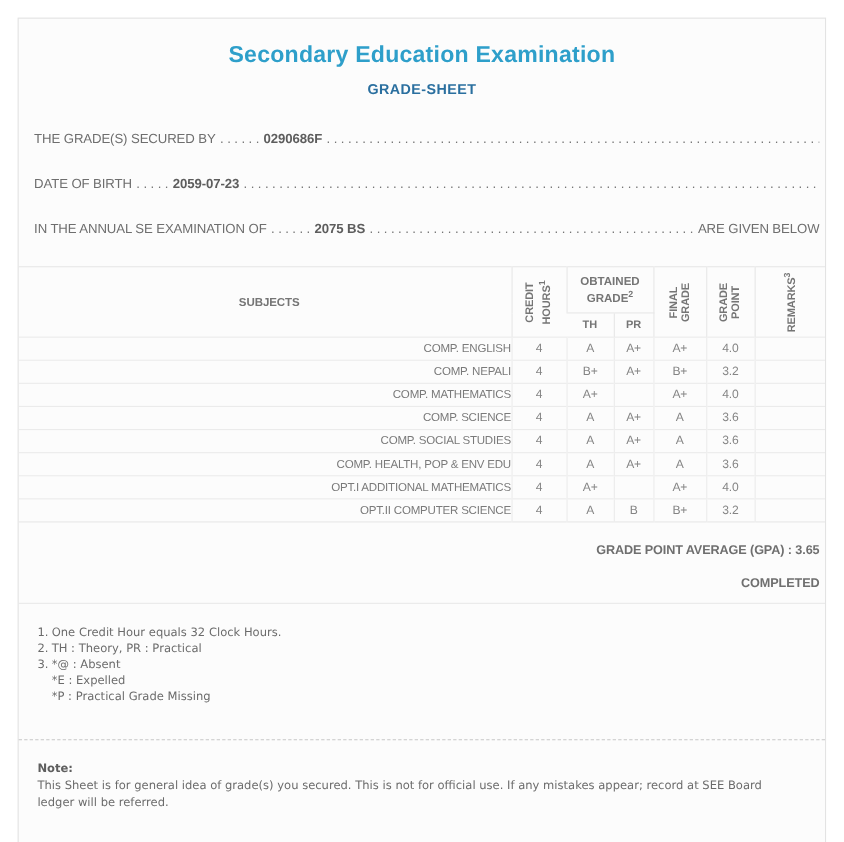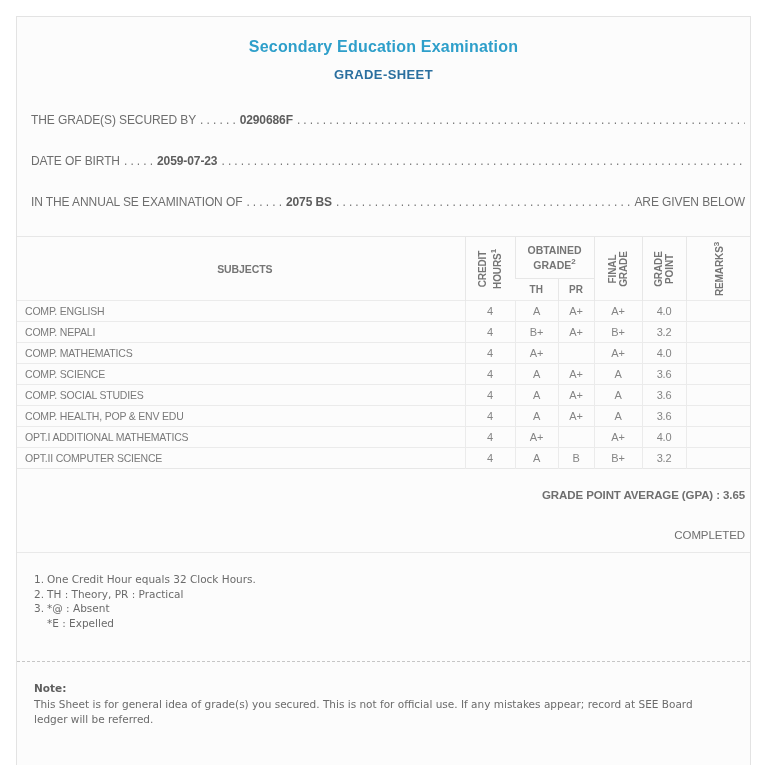--- a/index.html
+++ b/index.html
@@ -12,21 +12,21 @@
   .sheet {
     position: absolute;
     left: 16px; top: 16px;
     width: 735px; height: 780px;
     background: #fcfcfc;
     border: 1px solid #e3e3e3;
   }
   
   .sheet-header { text-align: center; padding-top: 21px; }
   .main-title {
-    font-size: 16px; font-weight: bold;
+    font-size: 21px; font-weight: bold;
     color: #2e9fca; letter-spacing: 0.2px;
   }
   .sub-title {
     margin-top: 11px;
     font-size: 13px; font-weight: bold;
     color: #2a6f9f; letter-spacing: 0.4px;
   }
   
   .info-block { margin-top: 31px; padding: 0 5px 0 14px; }
   .info-line {
@@ -85,33 +85,33 @@
   sup { font-size: 8px; }
   tbody td {
     height: 21px;
     border-top: 1px solid #ebebeb;
     border-left: 1px solid #ebebeb;
     text-align: center;
     font-size: 11px; letter-spacing: -0.2px;
   }
   tbody td:first-child { border-left: none; }
   tbody td.c-subject {
-    text-align: left; padding-left: 8px;
+    text-align: right; padding-left: 8px;
     font-size: 10.5px; color: #7a7a7a;
   }
   
   .summary { padding: 0 5px; text-align: right; }
   .gpa-line {
     margin-top: 20px;
     font-size: 11.5px; font-weight: bold; color: #6f6f6f;
     letter-spacing: -0.1px;
   }
   .completed-line {
-    margin-top: 28px;
-    font-size: 11.5px; font-weight: normal; color: #6f6f6f;
+    margin-top: 18px;
+    font-size: 11.5px; font-weight: bold; color: #6f6f6f;
     letter-spacing: -0.1px;
   }
   .solid-divider { margin-top: 11px; border-top: 1px solid #e9e9e9; }
   
   .footnotes {
     padding: 19px 14px 0 17px;
     font-family: "DejaVu Sans", sans-serif;
     font-size: 10.5px; color: #6b6b6b; line-height: 14.6px;
   }
   .fn-line { display: flex; }
@@ -287,20 +287,24 @@
       <span class="fn-text">TH : Theory, PR : Practical</span>
     </div>
     <div class="fn-line">
       <span class="fn-num">3.</span>
       <span class="fn-text">*@ : Absent</span>
     </div>
     <div class="fn-line">
       <span class="fn-num"></span>
       <span class="fn-text">*E : Expelled</span>
     </div>
+    <div class="fn-line">
+      <span class="fn-num"></span>
+      <span class="fn-text">*P : Practical Grade Missing</span>
+    </div>
   </div>
 
   <div class="dashed-divider"></div>
 
   <div class="note-block">
     <div class="note-title">Note:</div>
     <div class="note-body">This Sheet is for general idea of grade(s) you secured. This is not for official use. If any mistakes appear; record at SEE Board ledger will be referred.</div>
   </div>
 
 </div>

